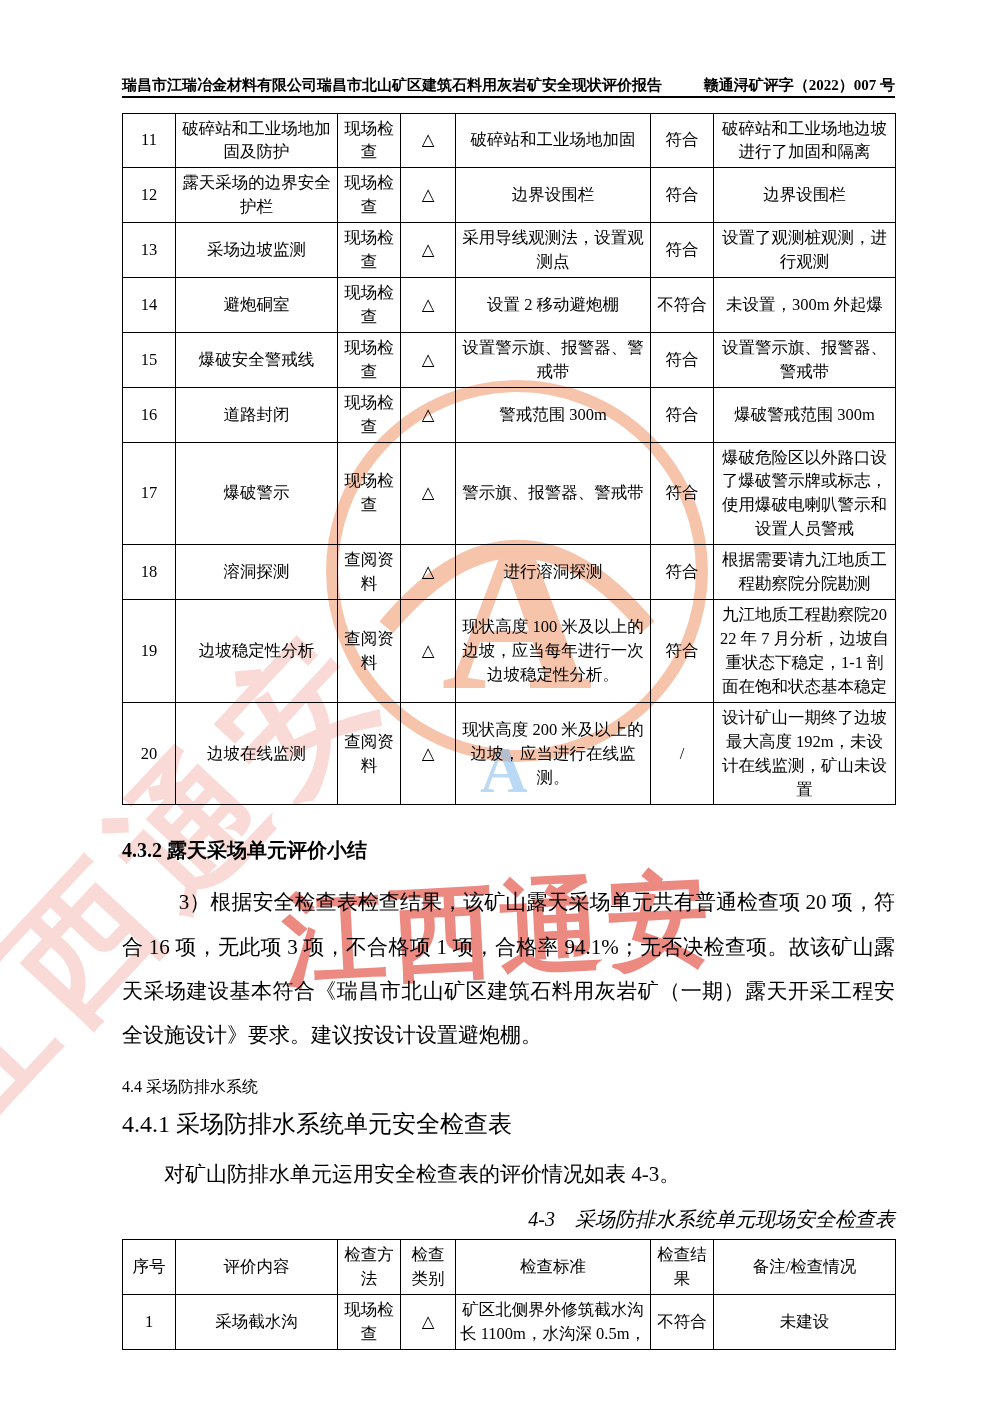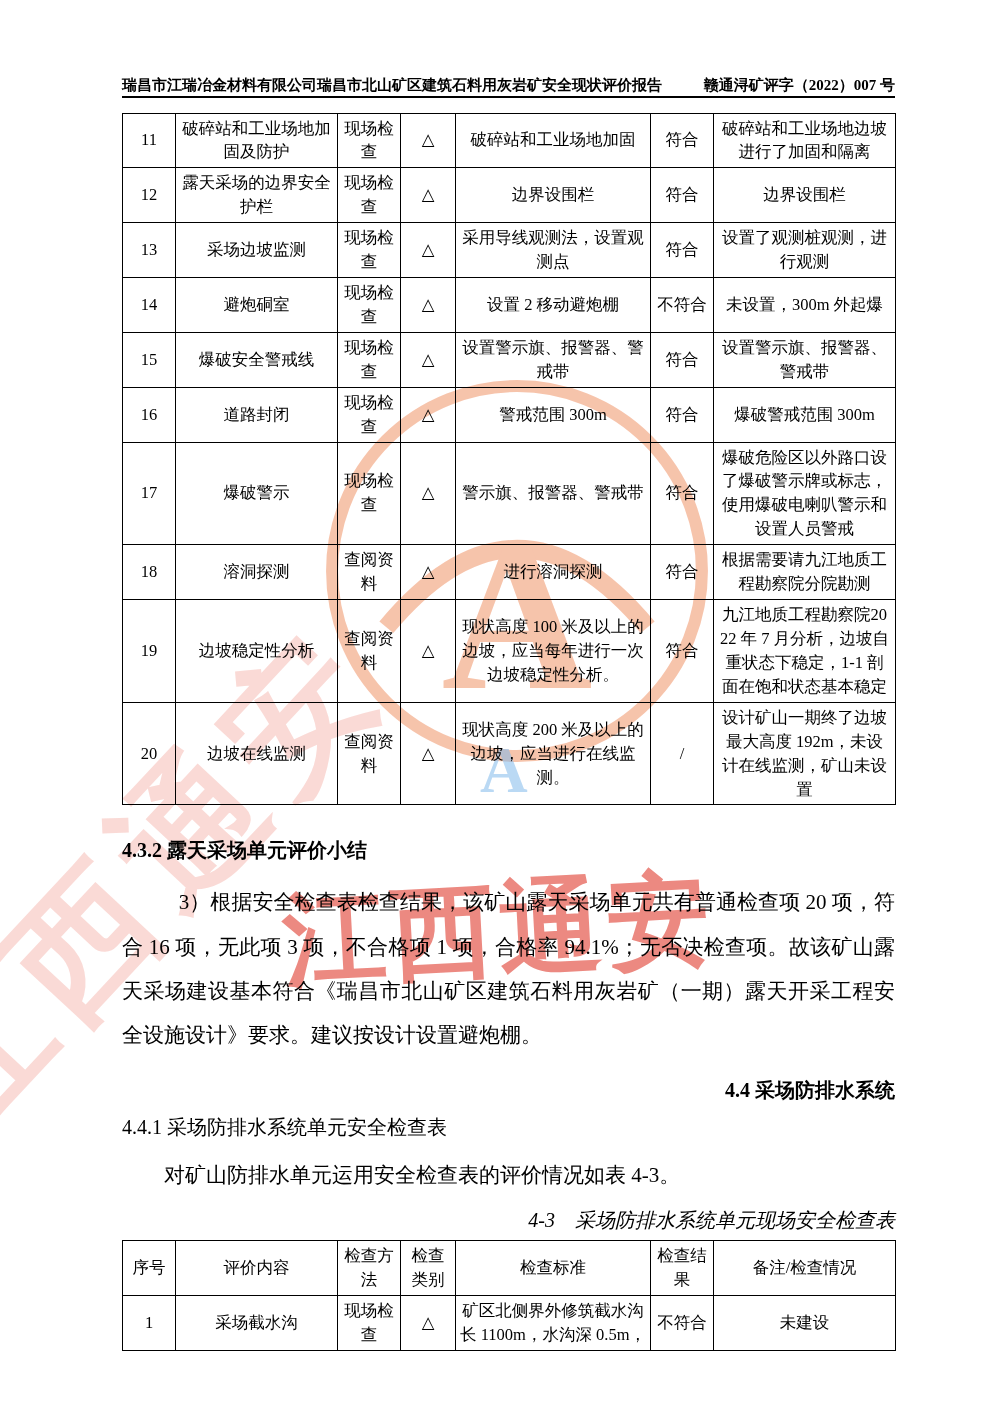--- a/index.html
+++ b/index.html
@@ -71,26 +71,25 @@
     word-break: break-all;
   }
   td.c-note { text-align: left; padding-left:6px; padding-right:6px; }
   td.c-note-center { text-align: center; }
 
   h3.sec {
     font-size: 20px; font-weight: bold;
     margin: 32px 0 16px 0;
   }
   h2.sec {
-    font-size: 20px; font-weight: bold;
+    font-size: 16px; font-weight: normal;
     margin: 20px 0 10px 0;
-    text-align: right;
   }
   h3.plain {
-    font-size: 20px; font-weight: normal;
+    font-size: 24px; font-weight: normal;
     margin: 10px 0 12px 0;
   }
   p.para {
     font-size: 21px;
     line-height: 2.1;
     text-align: justify;
     margin: 0 0 6px 0;
   }
   p.indent3 { text-indent: 2.7em; }
   p.indent2 { text-indent: 2.0em; }

